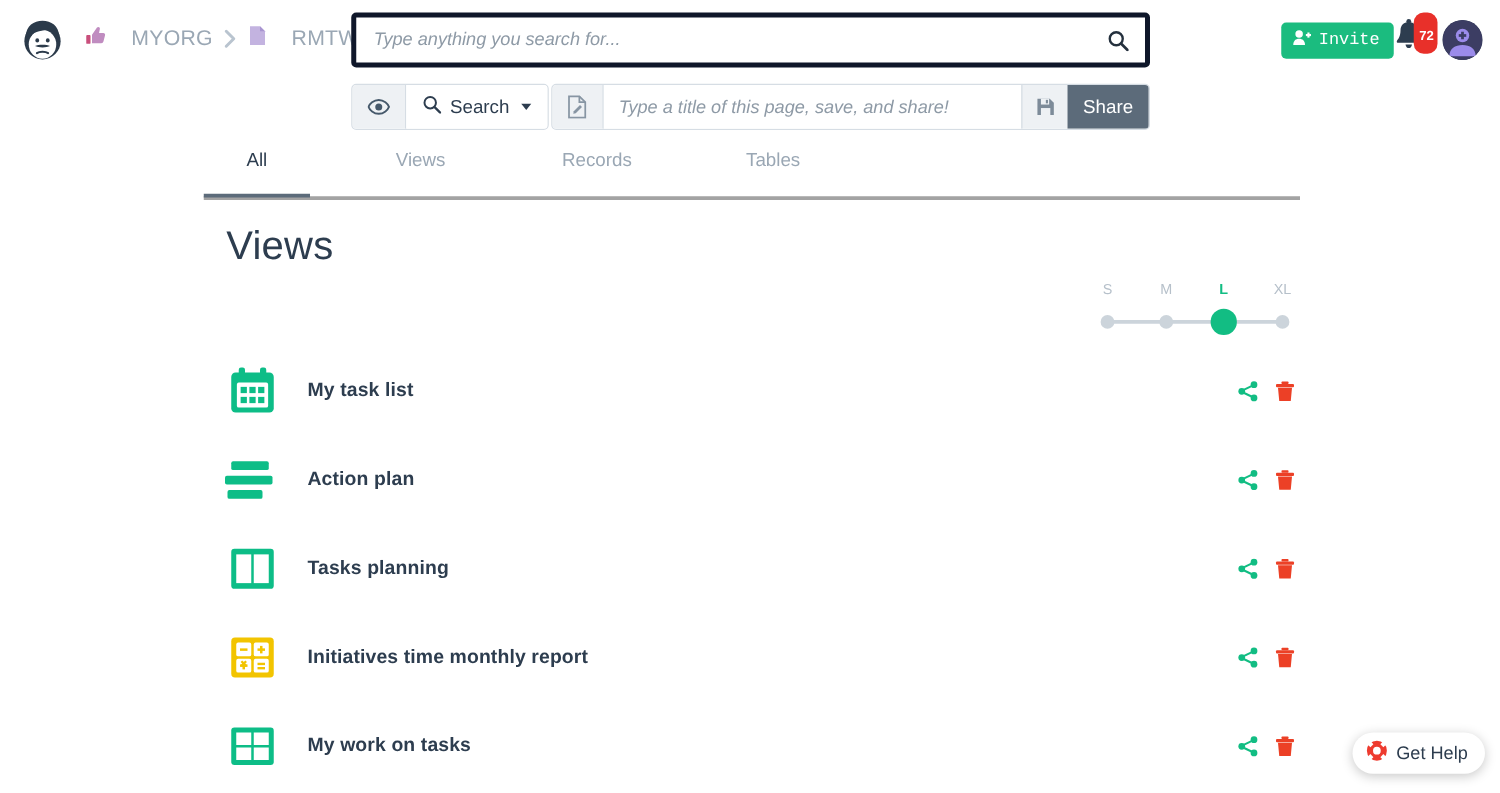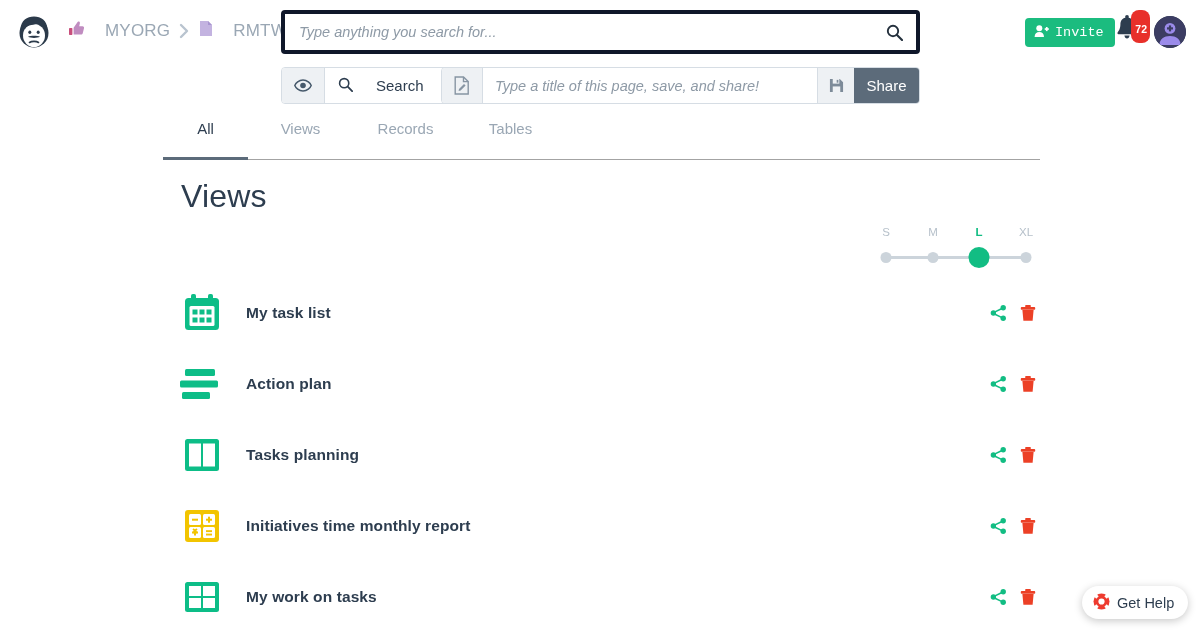--- a/index.html
+++ b/index.html
@@ -78,21 +78,21 @@
   .grp-left {
     position: absolute; left: 281px; top: 0;
     display: flex; height: 37px;
     border: 1px solid #d6dde4; border-radius: 4px; overflow: hidden;
   }
   .eye-btn {
     width: 43px; background: #eef1f4; border-right: 1px solid #d6dde4;
     display: flex; align-items: center; justify-content: center; cursor: pointer;
   }
   .search-drop {
-    padding: 0 13px; background: #fff; display: flex; align-items: center; gap: 23px;
+    padding: 0 13px; background: #fff; display: flex; align-items: center; gap: 7px;
     font-size: 15px; color: #2d3d4f; cursor: pointer; font-weight: 500;
   }
   .caret { width:0;height:0;border-left:4.5px solid transparent;border-right:4.5px solid transparent;border-top:5px solid #2d3d4f; margin-left:2px;}
 
   .grp-right {
     position: absolute; left: 441px; top: 0;
     display: flex; height: 37px;
     border: 1px solid #d6dde4; border-radius: 4px; overflow: hidden;
     width: 479px;
   }
@@ -112,21 +112,21 @@
   }
   .share-btn {
     width: 65px; background: #5c6b7a; color: #fff;
     display: flex; align-items: center; justify-content: center;
     font-size: 15px; cursor: pointer;
   }
 
   
   .tabs {
     position: absolute; top: 120px; left: 163px; width: 877px;
-    height: 40px; display: flex; border-bottom: 1px solid #a3a3a3;
+    height: 40px; display: flex; border-bottom: 3px solid #a3a3a3; gap: 36px;
   }
   .tab {
     width: 85px; text-align: center; font-size: 15px; color: #9aa7b4;
     cursor: pointer; padding-bottom: 11px; position: relative;
   }
   .tab.active { color: #2d3d4f; font-weight: 500; }
   .tab.active::after {
     content: ""; position: absolute; left: 0; right: 0; bottom: -1px;
     height: 3px; background: #5c6b7a;
   }

